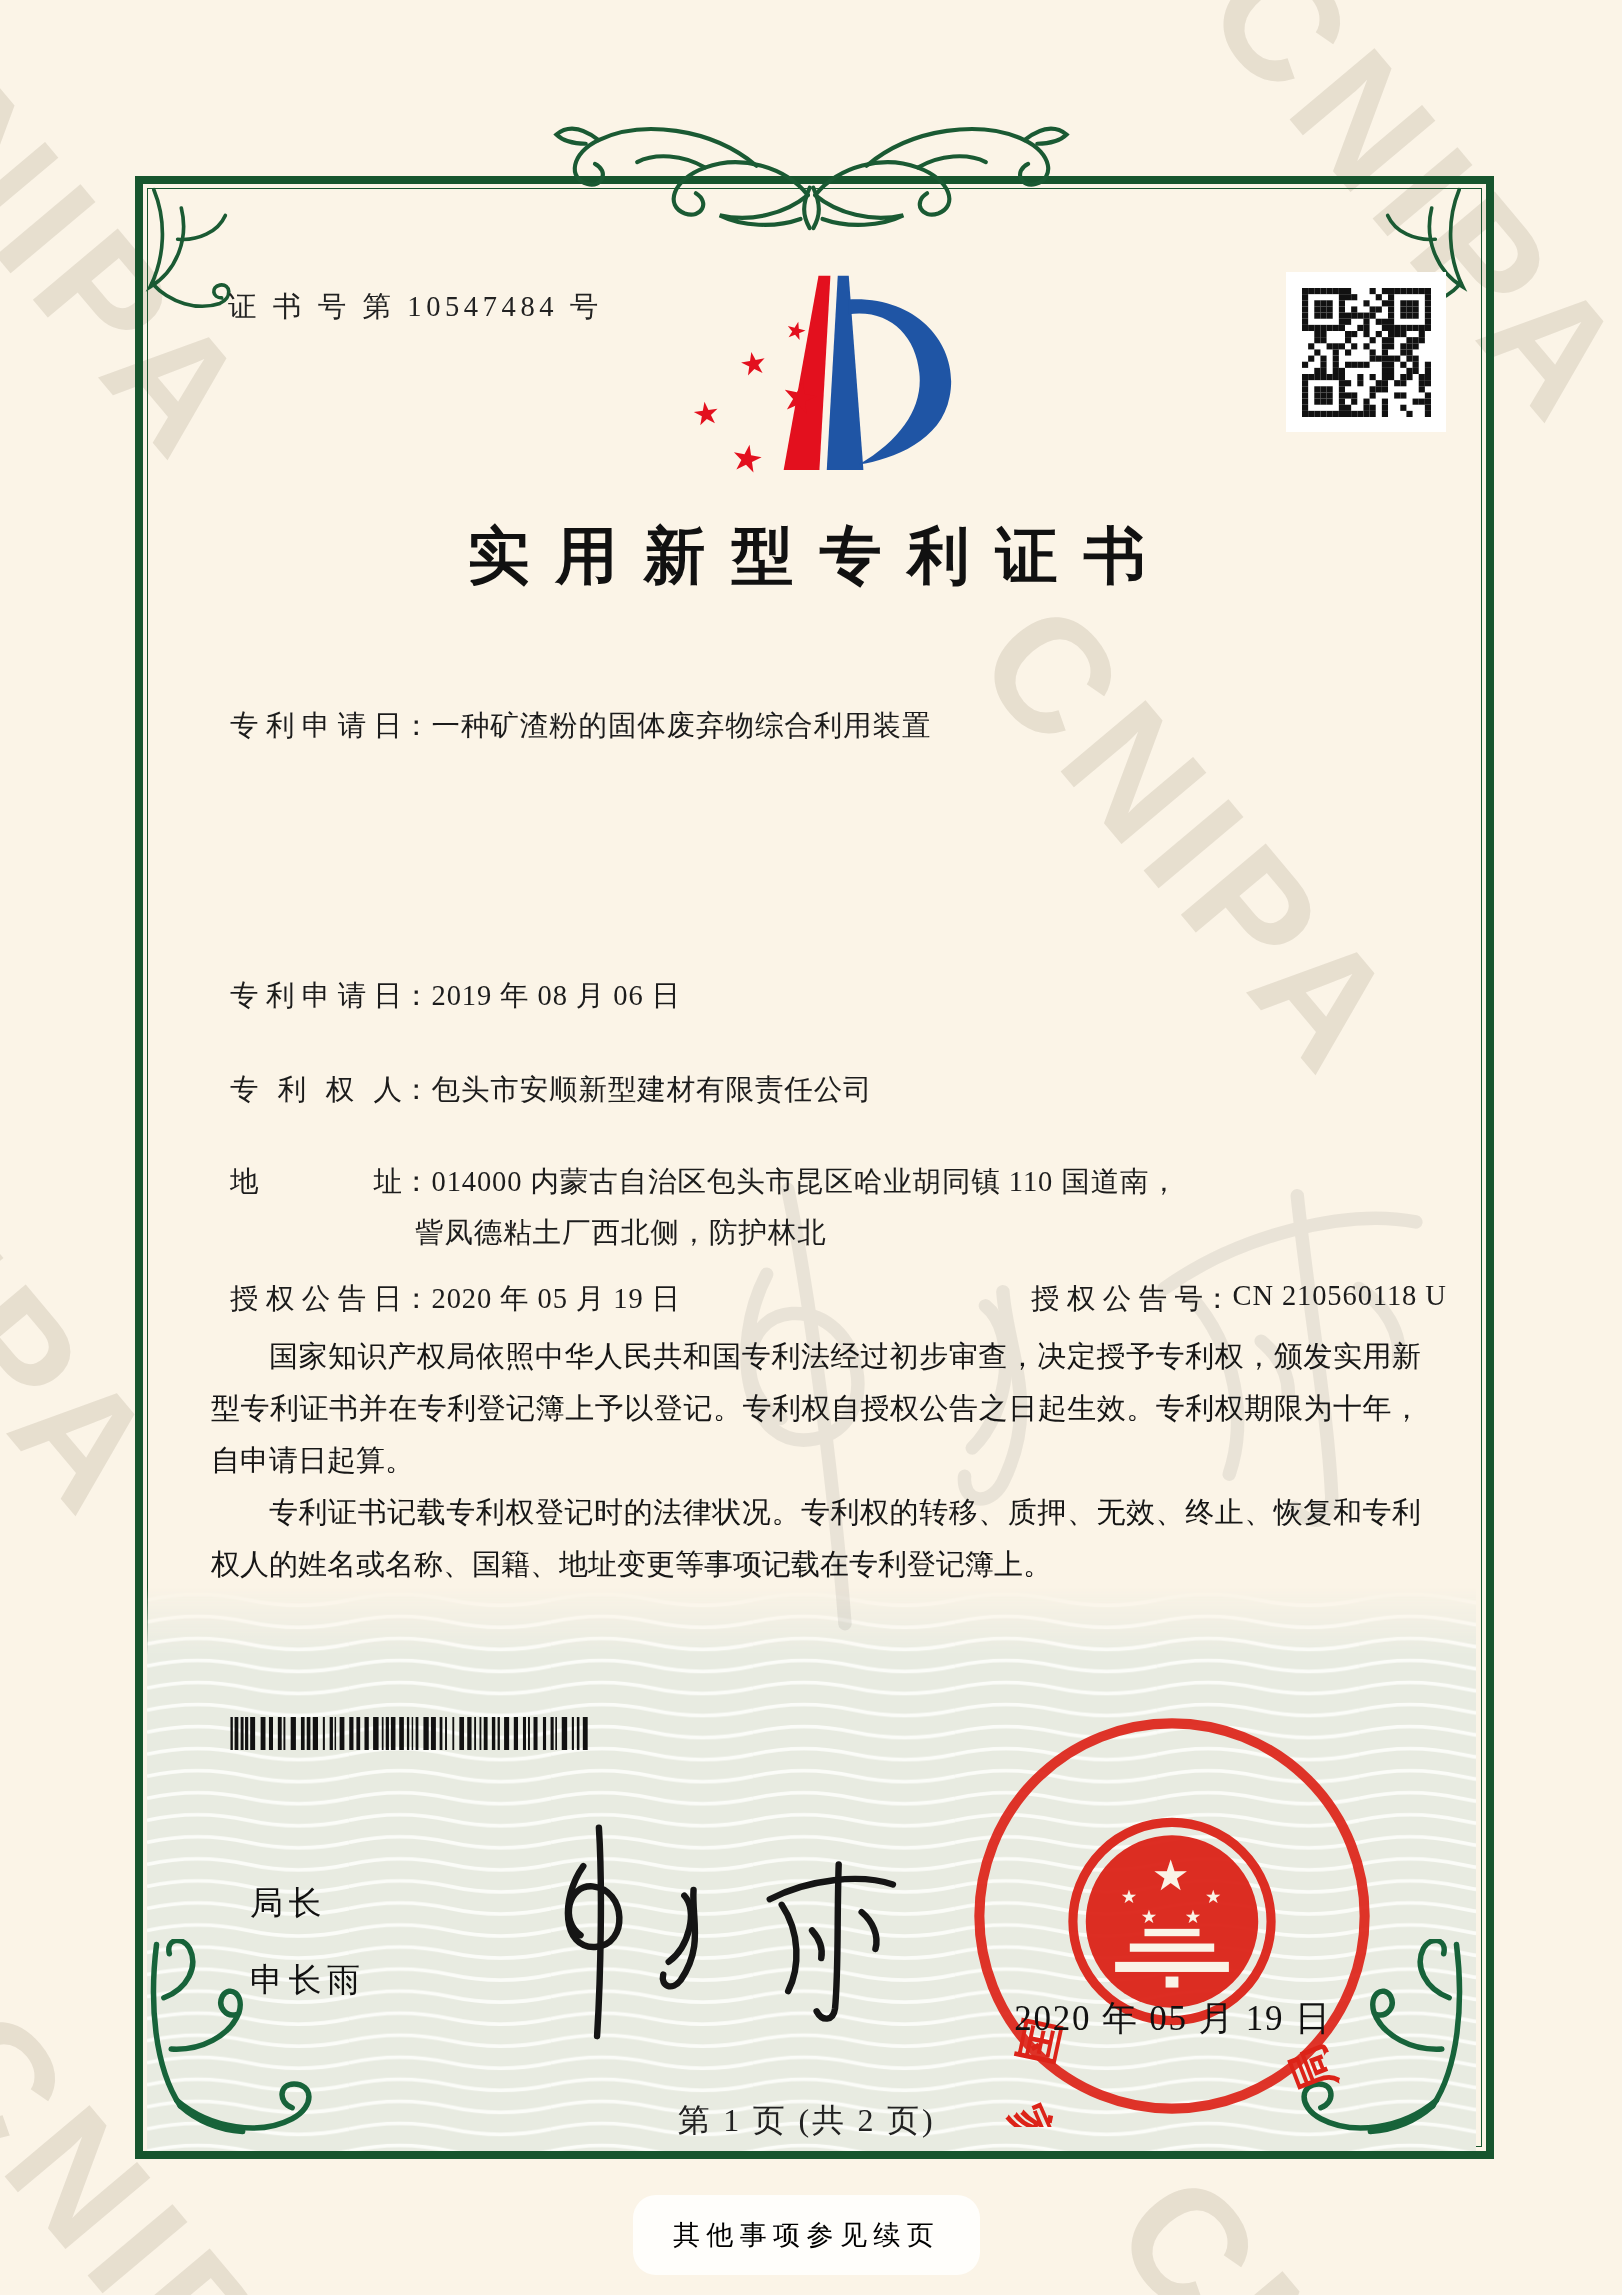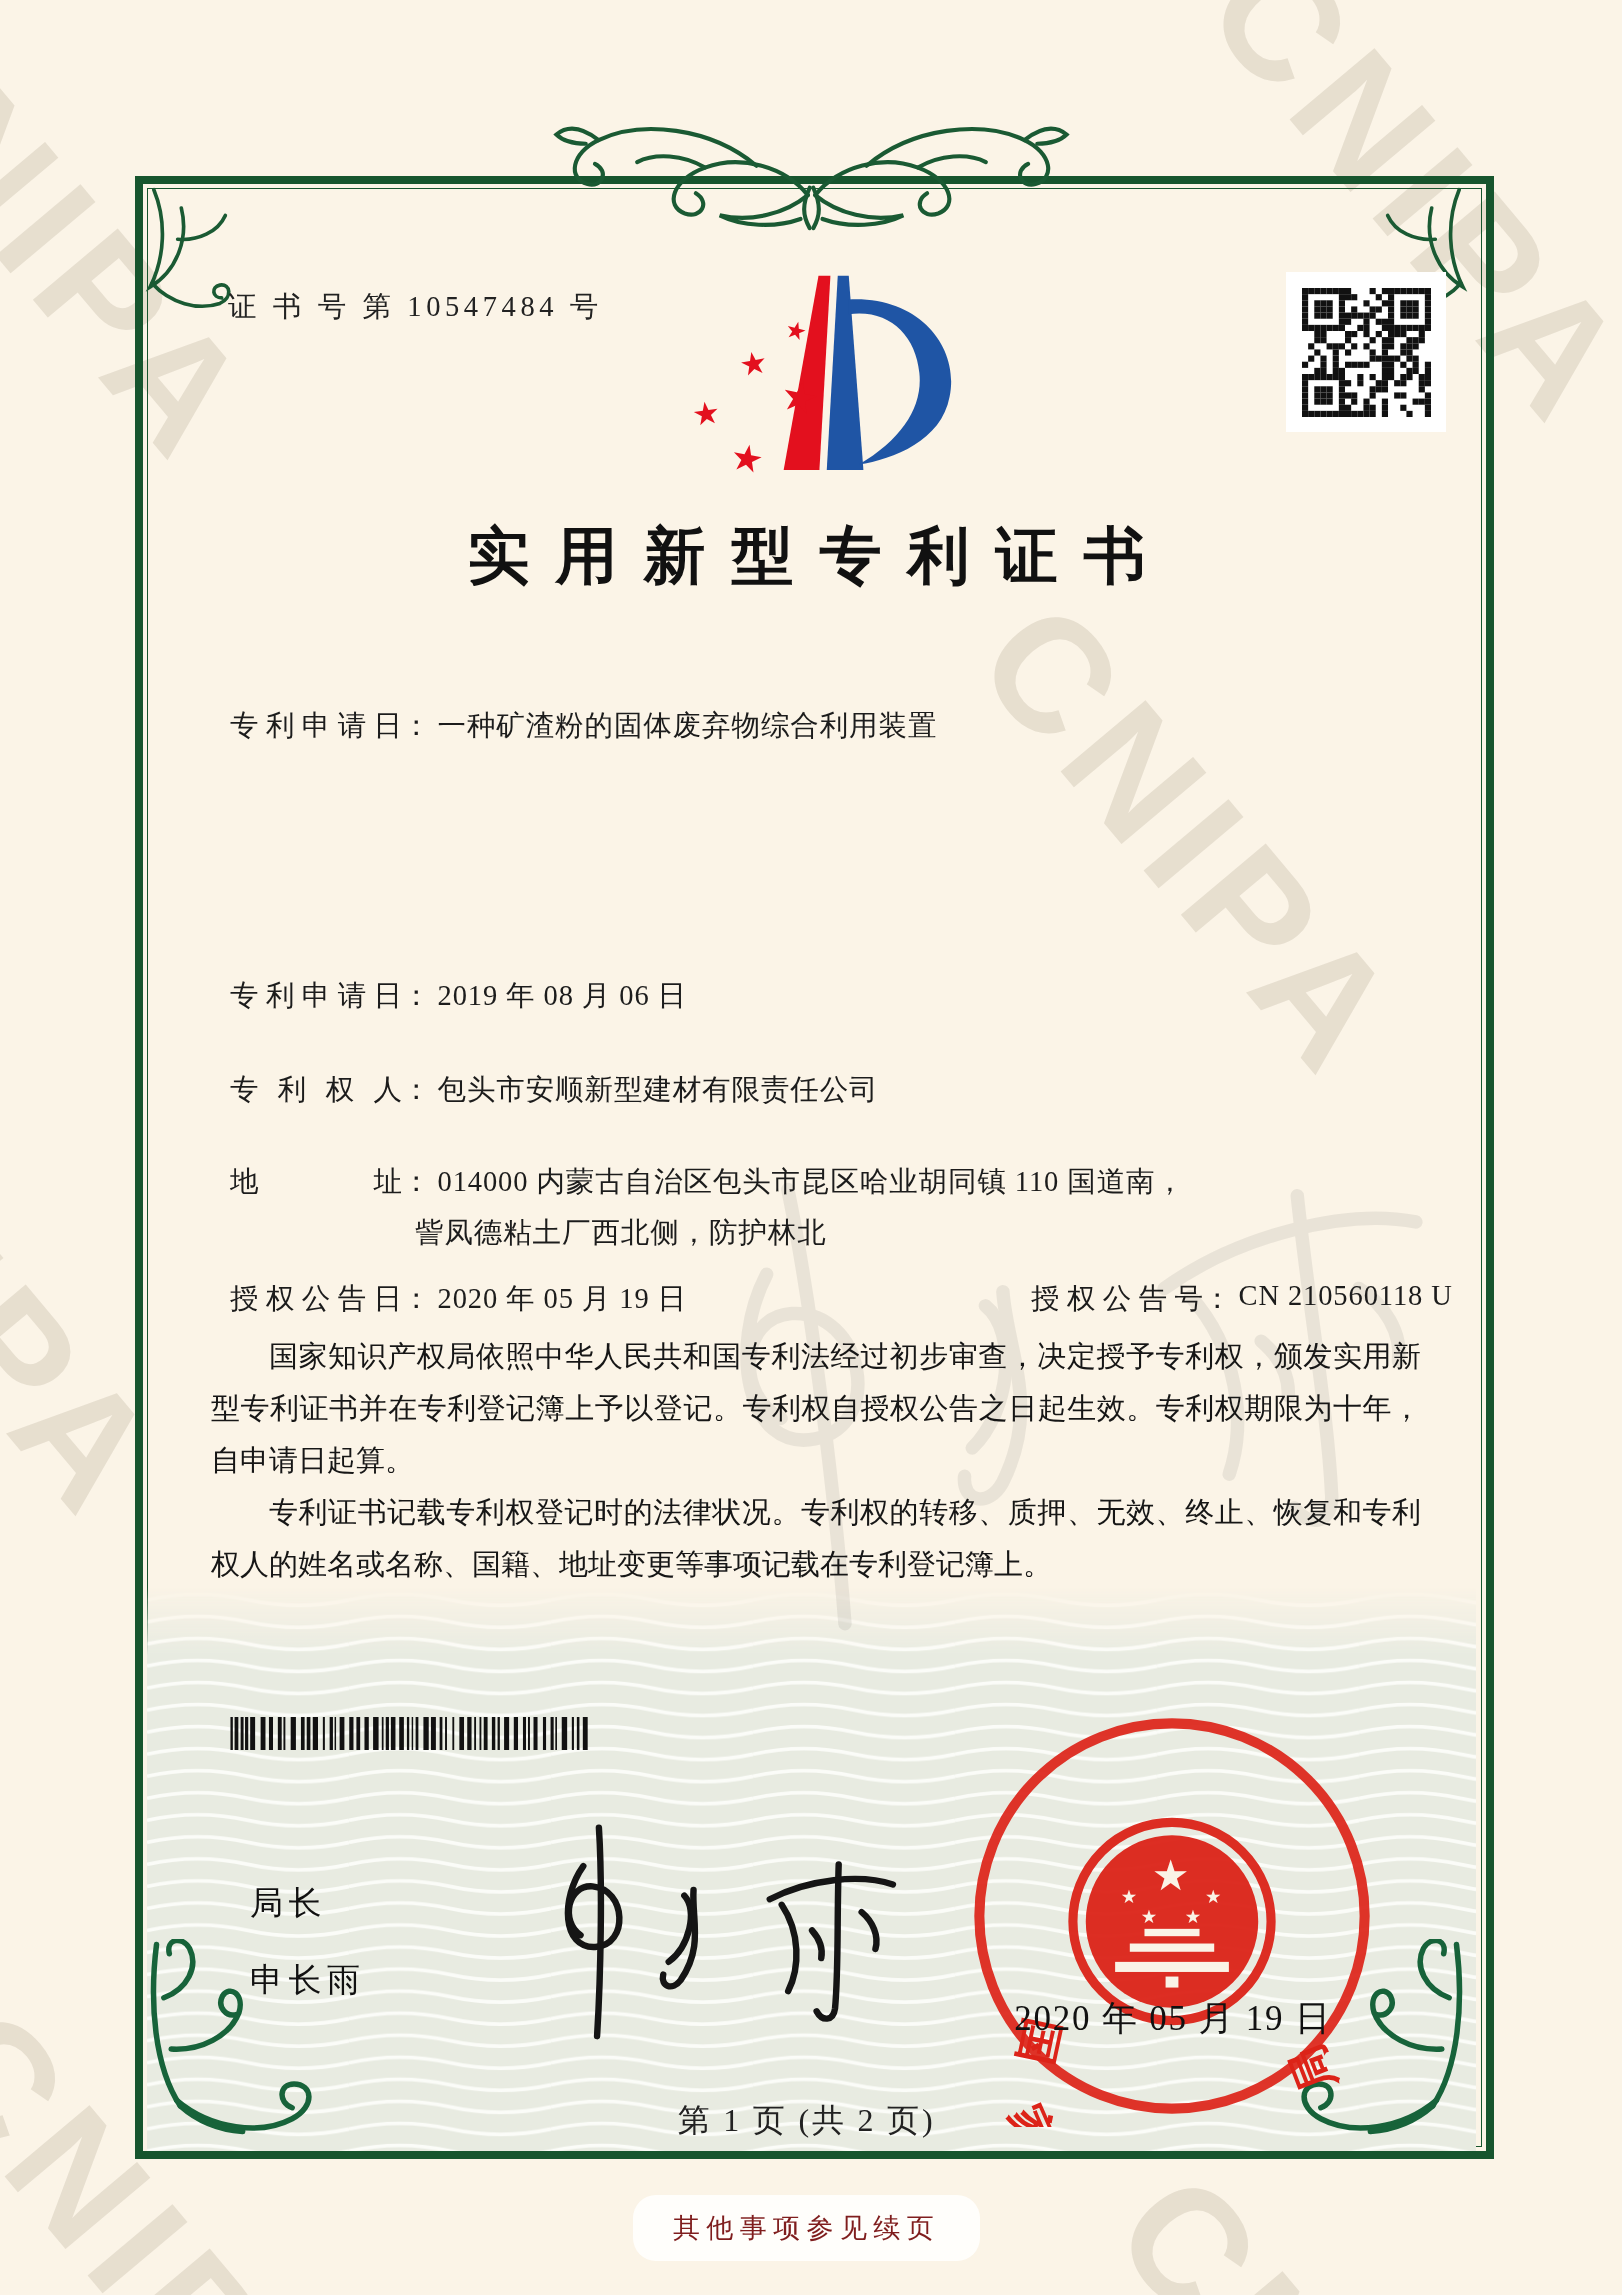--- a/index.html
+++ b/index.html
@@ -27,21 +27,21 @@
   .qrbox{position:absolute;left:1286px;top:272px;width:160px;height:160px;background:#fff;}
   .qrbox svg{position:absolute;left:15.6px;top:15.6px;}
 
   .title{position:absolute;left:135px;top:514px;width:1343px;text-align:center;
          font-size:62px;font-weight:bold;color:#111;letter-spacing:26px;text-indent:26px;}
 
   .frow{position:absolute;left:230px;width:1221px;font-size:28.5px;color:#1c1c1c;white-space:nowrap;}
   .flabel{display:inline-block;width:172px;text-align:justify;text-align-last:justify;
           white-space:nowrap;vertical-align:top;}
   .fcolon{display:inline-block;vertical-align:top;}
-  .fval{display:inline-block;margin-left:7px;vertical-align:top;letter-spacing:0.9px;}
+  .fval{display:inline-block;margin-left:1px;vertical-align:top;letter-spacing:0.9px;}
   .addr2{position:absolute;left:415px;top:1214px;font-size:28.5px;color:#1c1c1c;letter-spacing:0.9px;}
   .gpair2{position:absolute;left:801px;top:0;}
 
   .bodytext{position:absolute;left:211px;top:1330px;width:1210px;font-size:29px;line-height:52px;
             color:#161616;text-align:justify;z-index:5;}
   .bodytext p{margin:0;text-indent:2em;}
 
   .barcode{position:absolute;left:230px;top:1717px;}
 
   .signer{position:absolute;left:250px;font-size:33px;letter-spacing:5.5px;color:#111;
@@ -51,22 +51,22 @@
             transform-origin:left top;z-index:3;}
 
   .seal{position:absolute;left:961px;top:1705px;z-index:6;}
   .sealdate{position:absolute;left:971px;top:1995px;width:404px;text-align:center;font-size:35px;
             color:#111;letter-spacing:1.8px;z-index:7;}
 
   .pageinfo{position:absolute;left:135px;top:2099px;width:1343px;text-align:center;
             font-size:32px;letter-spacing:2.8px;color:#222;z-index:6;}
 
   .notebox{position:absolute;left:135px;top:2195px;width:1343px;text-align:center;z-index:5;}
-  .notebox span{display:inline-block;background:#fffefb;padding:15px 40px;font-size:27px;
-                letter-spacing:6.4px;color:#7f1d1d;border-radius:23px;}
+  .notebox span{display:inline-block;background:#fffefb;padding:22px 40px;font-size:27px;
+                letter-spacing:6.4px;color:#000000;border-radius:23px;}
 </style>
 </head>
 <body>
 
 <div class="page">
 
   <div class="wm" style="left:-64px;top:-46px">CNIPA</div>
   <div class="wm" style="left:1313px;top:-83px">CNIPA</div>
   <div class="wm" style="left:1084px;top:569px">CNIPA</div>
   <div class="wm" style="left:-156px;top:1010px">CNIPA</div>

